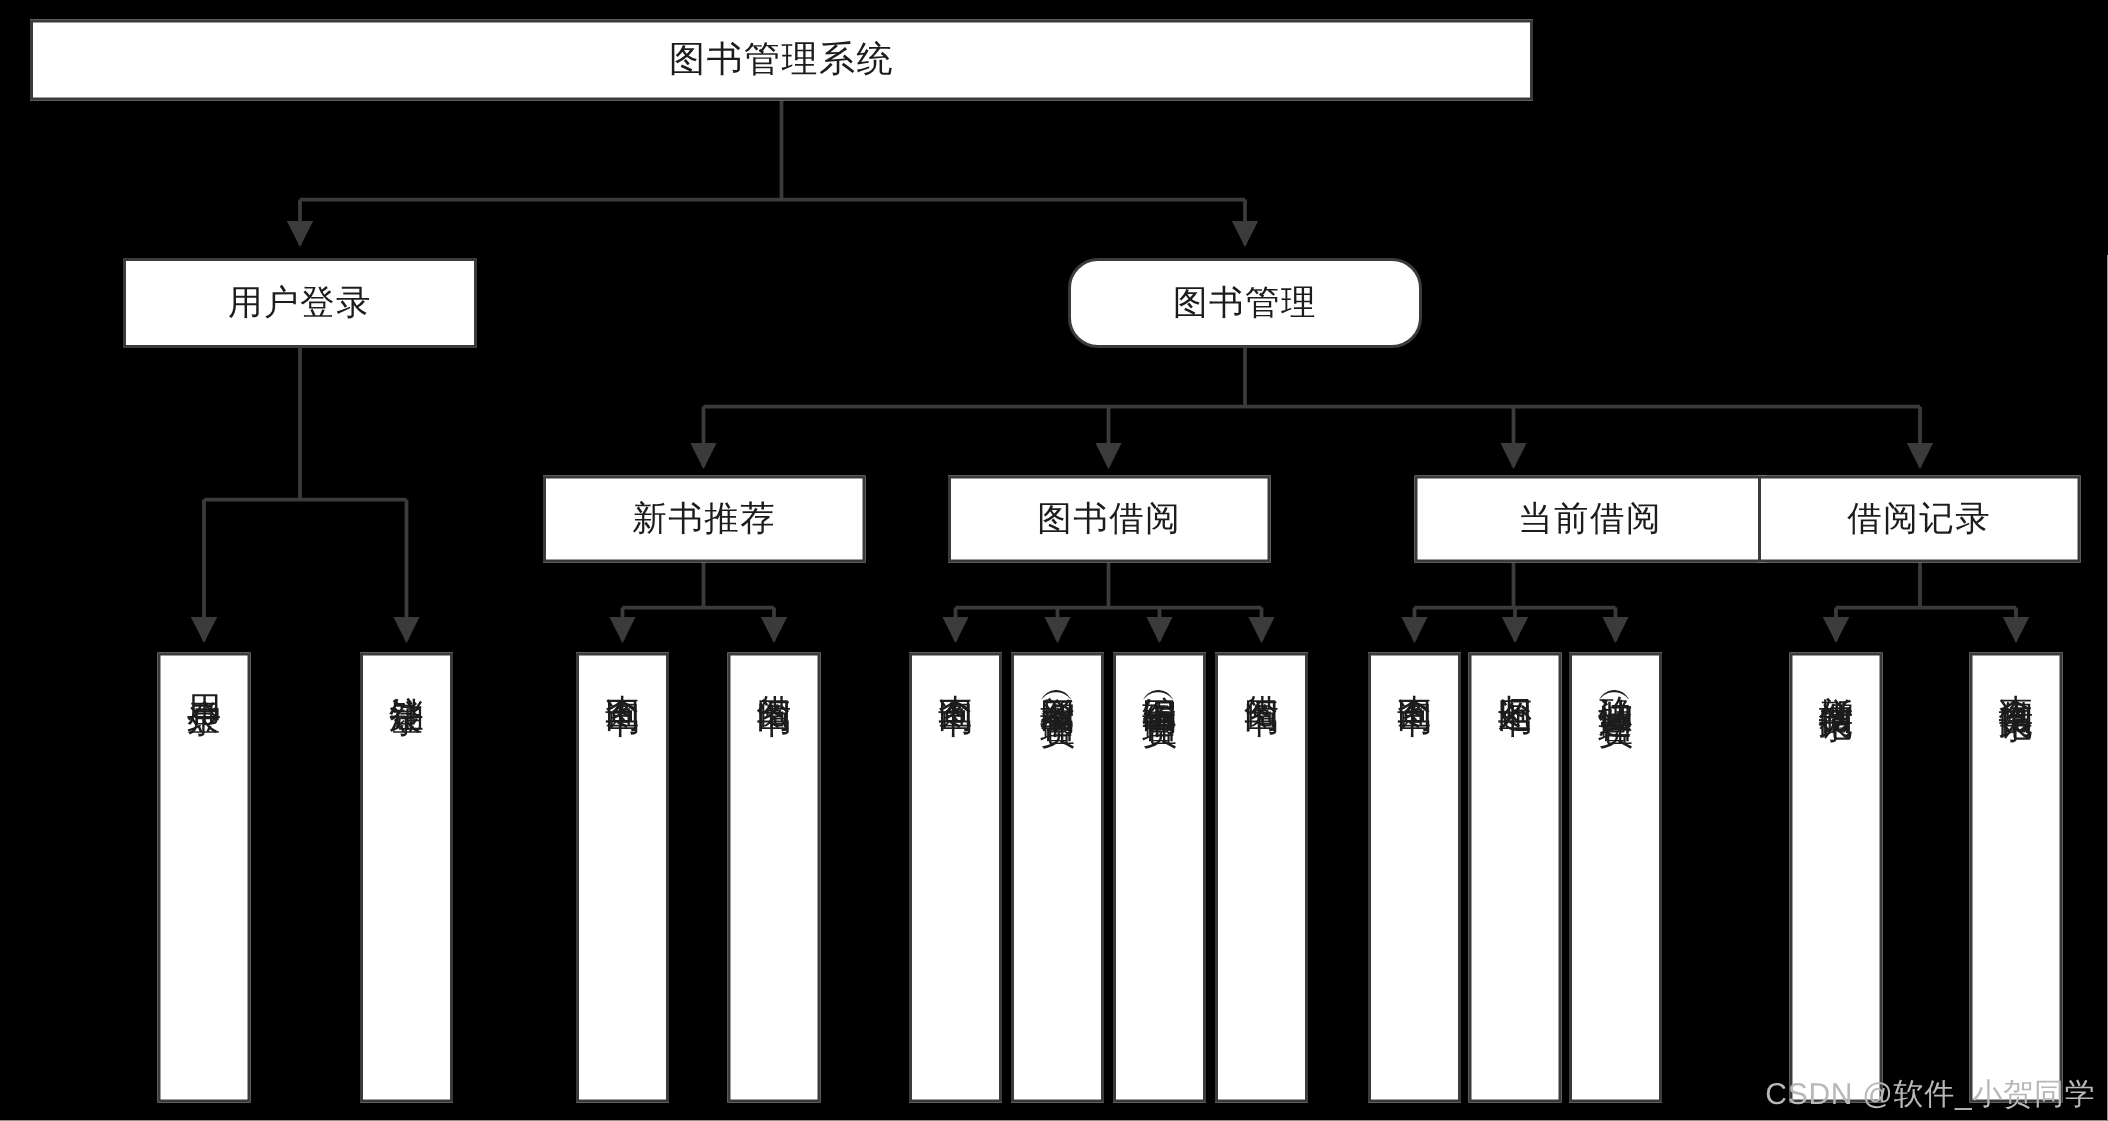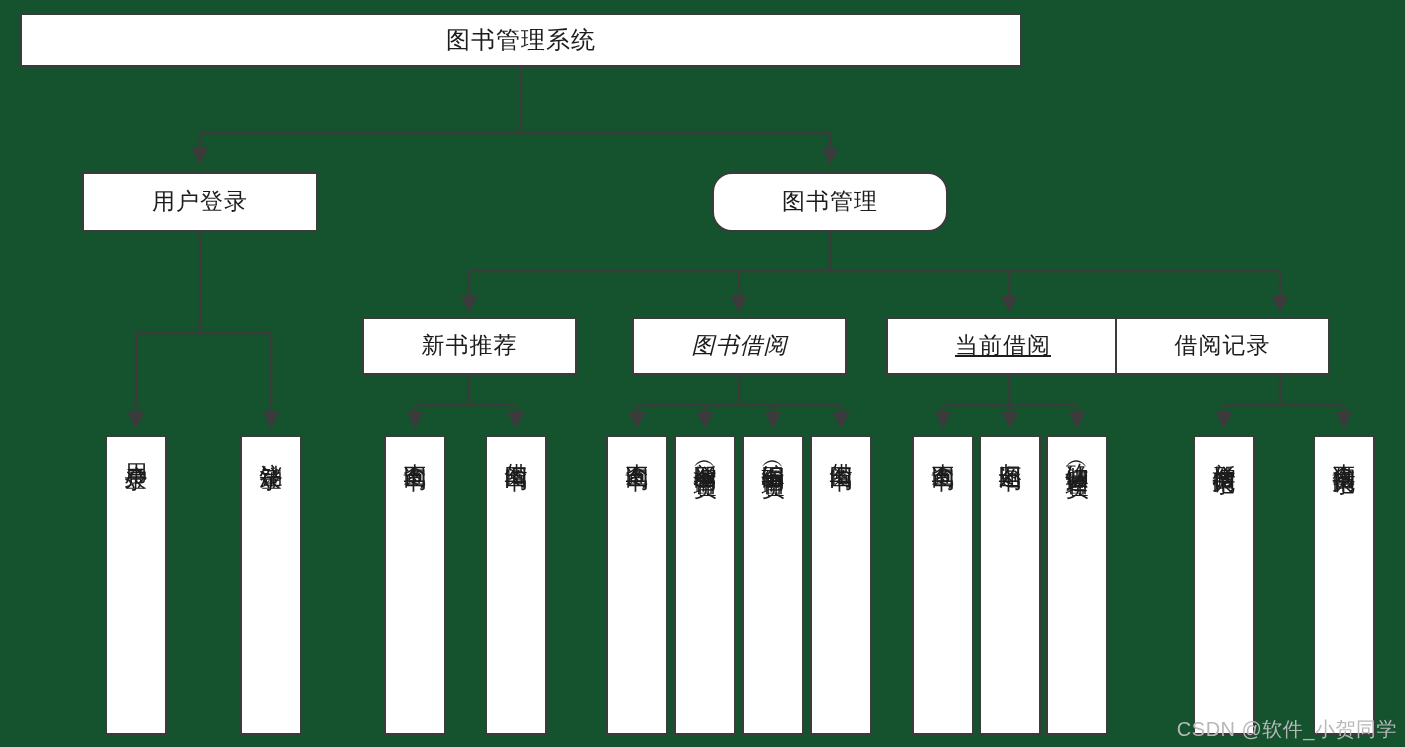--- a/index.html
+++ b/index.html
@@ -7,21 +7,21 @@
     padding: 0;
     background: #ffffff;
   }
   body {
     font-family: "Liberation Sans", "DejaVu Sans", sans-serif;
   }
   #canvas {
     position: relative;
     width: 1405px;
     height: 747px;
-    background: #14532d;
+    background: #000000;
     overflow: hidden;
   }
   #edges {
     position: absolute;
     left: 0;
     top: 0;
     width: 1405px;
     height: 747px;
     pointer-events: none;
   }
@@ -120,23 +120,23 @@
       <path d="M 1344 405 L 1344 427" marker-end="url(#arrow)"></path>
     </g>
   </svg>
 
   <div class="node horiz root" style="left:20px; top:13px; width:1002px; height:54px;">图书管理系统</div>
 
   <div class="node horiz" style="left:82px; top:172px; width:236px; height:60px;">用户登录</div>
   <div class="node horiz" style="left:712px; top:172px; width:236px; height:60px;border-radius:20px;">图书管理</div>
 
   <div class="node horiz" style="left:362px; top:317px; width:215px; height:58px;">新书推荐</div>
-  <div class="node horiz" style="left:632px; top:317px; width:215px; height:58px;font-style:italic;">图书借阅</div>
-  <div class="node horiz" style="left:886px; top:317px; width:234px; height:58px;text-decoration:underline;">当前借阅</div>
-  <div class="node horiz" style="left:1115px; top:317px; width:215px; height:58px;">借阅记录</div>
+  <div class="node horiz" style="left:632px; top:317px; width:215px; height:58px;">图书借阅</div>
+  <div class="node horiz" style="left:943px; top:317px; width:234px; height:58px;">当前借阅</div>
+  <div class="node horiz" style="left:1172px; top:317px; width:215px; height:58px;">借阅记录</div>
 
   <div class="node vert" style="left:105px; top:435px; width:62px; height:300px;">
     <span class="vtext">用户登录</span>
   </div>
   <div class="node vert" style="left:240px; top:435px; width:62px; height:300px;">
     <span class="vtext">注销登录</span>
   </div>
 
   <div class="node vert" style="left:384px; top:435px; width:62px; height:300px;">
     <span class="vtext">查询图书</span>

